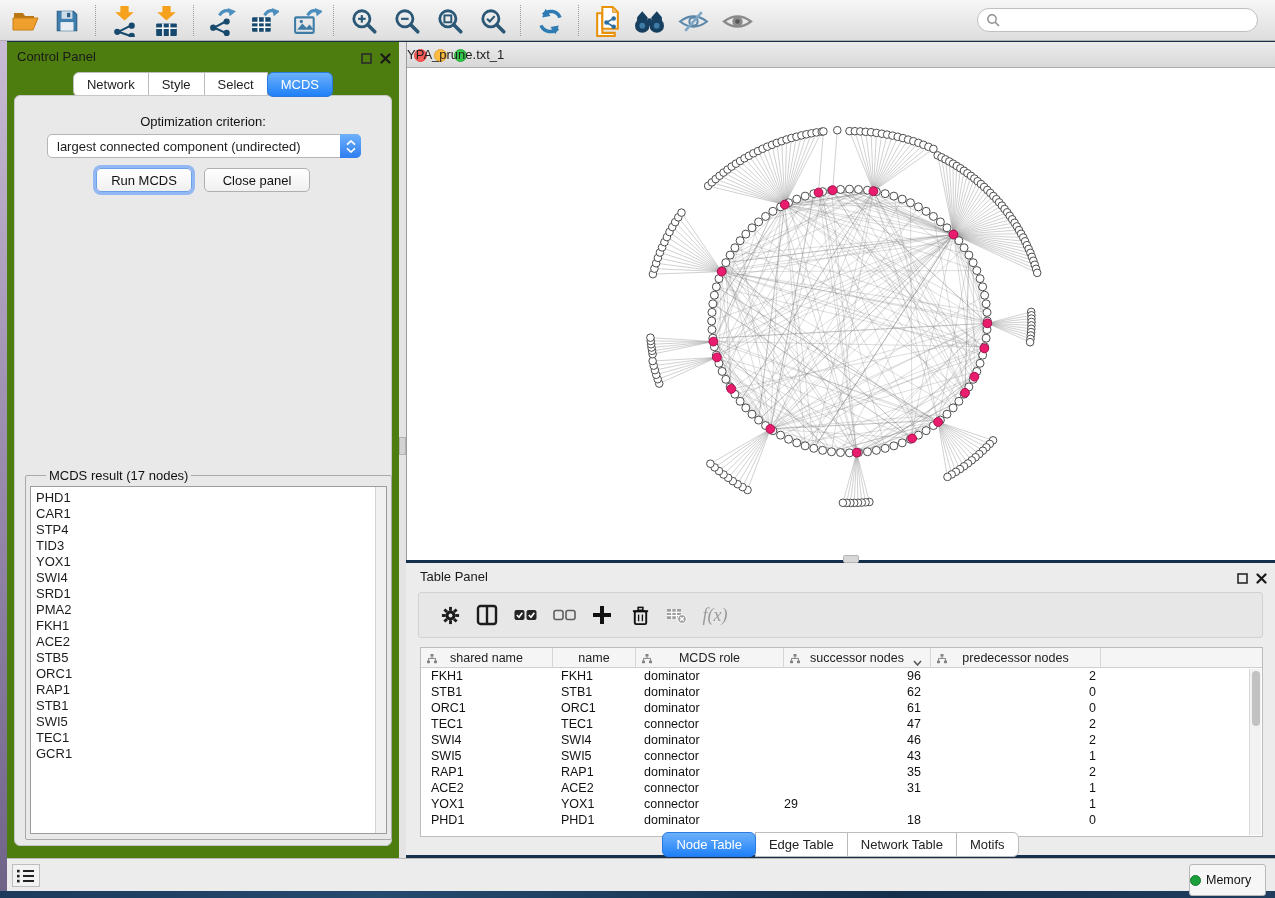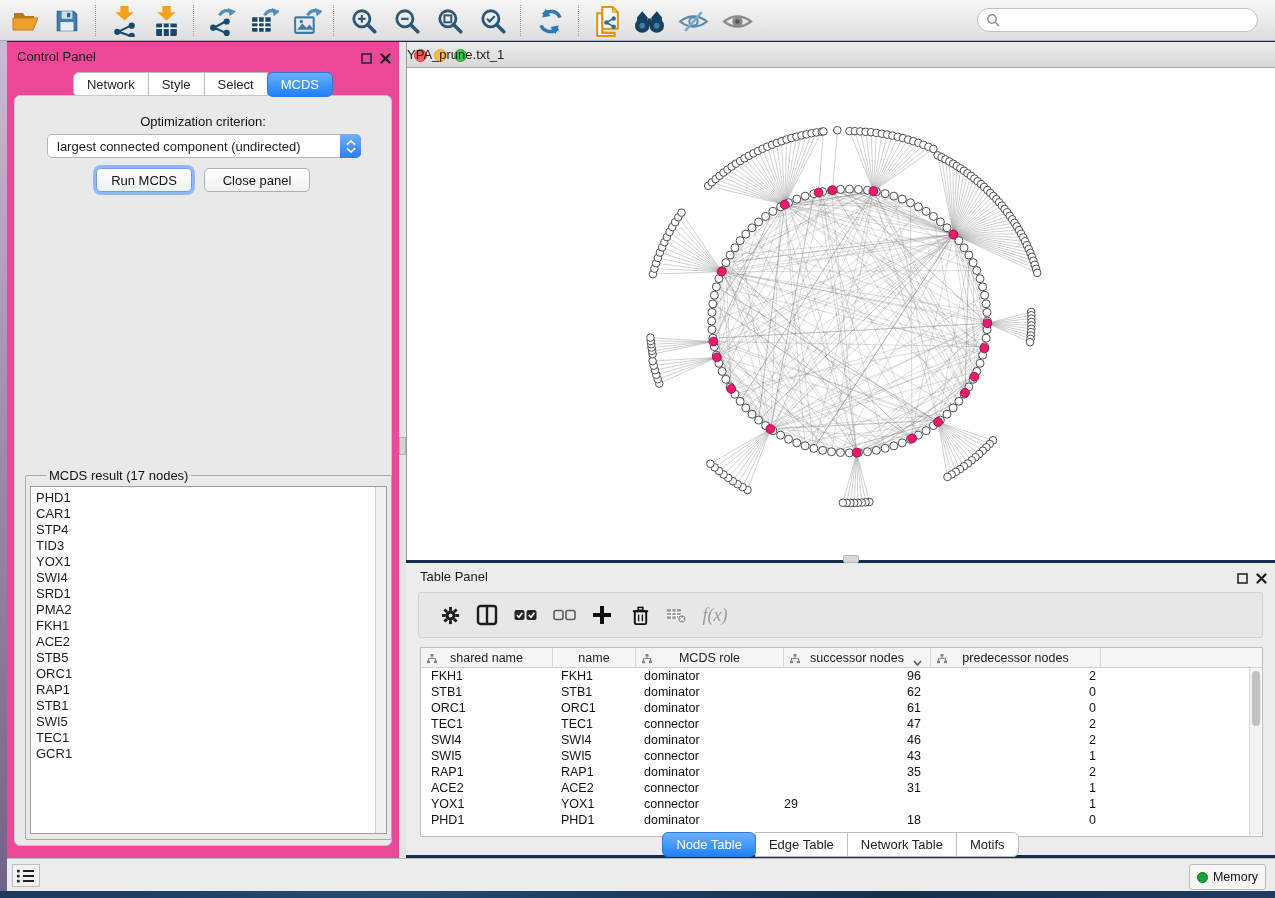--- a/index.html
+++ b/index.html
@@ -12,21 +12,21 @@
   .desktop-bottom{position:absolute;left:0;top:891px;width:1275px;height:7px;
     background:linear-gradient(90deg,#1d3a5c,#254a6e 30%,#16304c 70%,#203d5e);}
   
   .toolbar{position:absolute;left:0;top:0;width:1275px;height:41px;
     background:linear-gradient(#f6f6f6,#dedede);border-bottom:1px solid #aeaeae;}
   .tbtn{position:absolute;top:4px;width:34px;height:34px;display:flex;align-items:center;justify-content:center;}
   .tsep{position:absolute;top:5px;height:31px;border-left:1px dotted #9a9a9a;}
   .searchbox{position:absolute;right:17px;top:8px;width:281px;height:24px;background:#fff;
     border:1px solid #c0c0c0;border-radius:13px;display:flex;align-items:center;padding-left:8px;}
   
-  .control-panel{position:absolute;left:7px;top:42px;width:392px;height:816px;background:#ec4899;}
+  .control-panel{position:absolute;left:7px;top:42px;width:392px;height:816px;background:#4d7c0f;}
   .panel-title{position:absolute;left:10px;top:7px;font-size:13px;color:#1a1a1a;}
   .icon-abs{position:absolute;display:flex;align-items:center;justify-content:center;width:14px;height:14px;}
   .seg-row{position:absolute;left:0;right:0;display:flex;justify-content:center;}
   .seg{font-size:13px;line-height:17px;padding:3px 13px;background:#fff;border:1px solid #bcbcbc;
        margin-left:-1px;color:#222;cursor:default;white-space:nowrap;}
   .seg:first-child{border-radius:6px 0 0 6px;margin-left:0;}
   .seg:last-child{border-radius:0 6px 6px 0;}
   .seg.active{background:linear-gradient(#6cb1fb,#1f80f8);border-color:#2a79e2;color:#fff;border-radius:6px;z-index:2;}
   .cp-content{position:absolute;left:7px;top:53px;width:378px;height:751px;
     background:#e9e9e9;border:1px solid #c6c6c6;border-radius:6px;}
@@ -81,22 +81,22 @@
   .th .sort{position:absolute;right:8px;top:7px;}
   .tbl-body{position:absolute;left:0;top:20px;right:0;bottom:0;overflow:hidden;}
   .tr{display:flex;height:16px;align-items:center;}
   .td{font-size:12.5px;color:#111;white-space:nowrap;overflow:hidden;}
   .tbl-scroll{position:absolute;top:21px;right:1px;bottom:1px;width:12px;background:#f2f2f2;border-left:1px solid #d9d9d9;}
   .tbl-thumb{position:absolute;left:1.5px;top:2px;width:8px;height:55px;background:#c2c2c2;border-radius:5px;}
   
   .status-bar{position:absolute;left:7px;top:858px;width:1268px;height:33px;background:#ececec;border-top:1px solid #b9b9b9;}
   .status-left-btn{position:absolute;left:5px;top:5px;width:28px;height:23px;background:#f3f3f3;
     border:1px solid #bdbdbd;display:flex;align-items:center;justify-content:center;padding:0;}
-  .memory-btn{position:absolute;right:9px;top:5px;width:77px;height:26px;background:#f6f6f6;
-    border:1px solid #b8b8b8;border-radius:3px;display:flex;align-items:center;justify-content:center;gap:5px;
+  .memory-btn{position:absolute;right:9px;top:5px;width:77px;height:32px;background:#f6f6f6;
+    border:1px solid #b8b8b8;border-radius:3px;display:flex;align-items:center;justify-content:flex-start;gap:5px;
     font-family:"Liberation Sans",sans-serif;font-size:12.5px;color:#111;padding:0;}
   .memory-dot{width:11px;height:11px;border-radius:50%;background:#1ba03c;border:1px solid #13772c;}
 </style>
 </head>
 <body>
 
 <div class="screen">
 
   <div class="toolbar">
     <div class="tbtn" style="left:9px">

